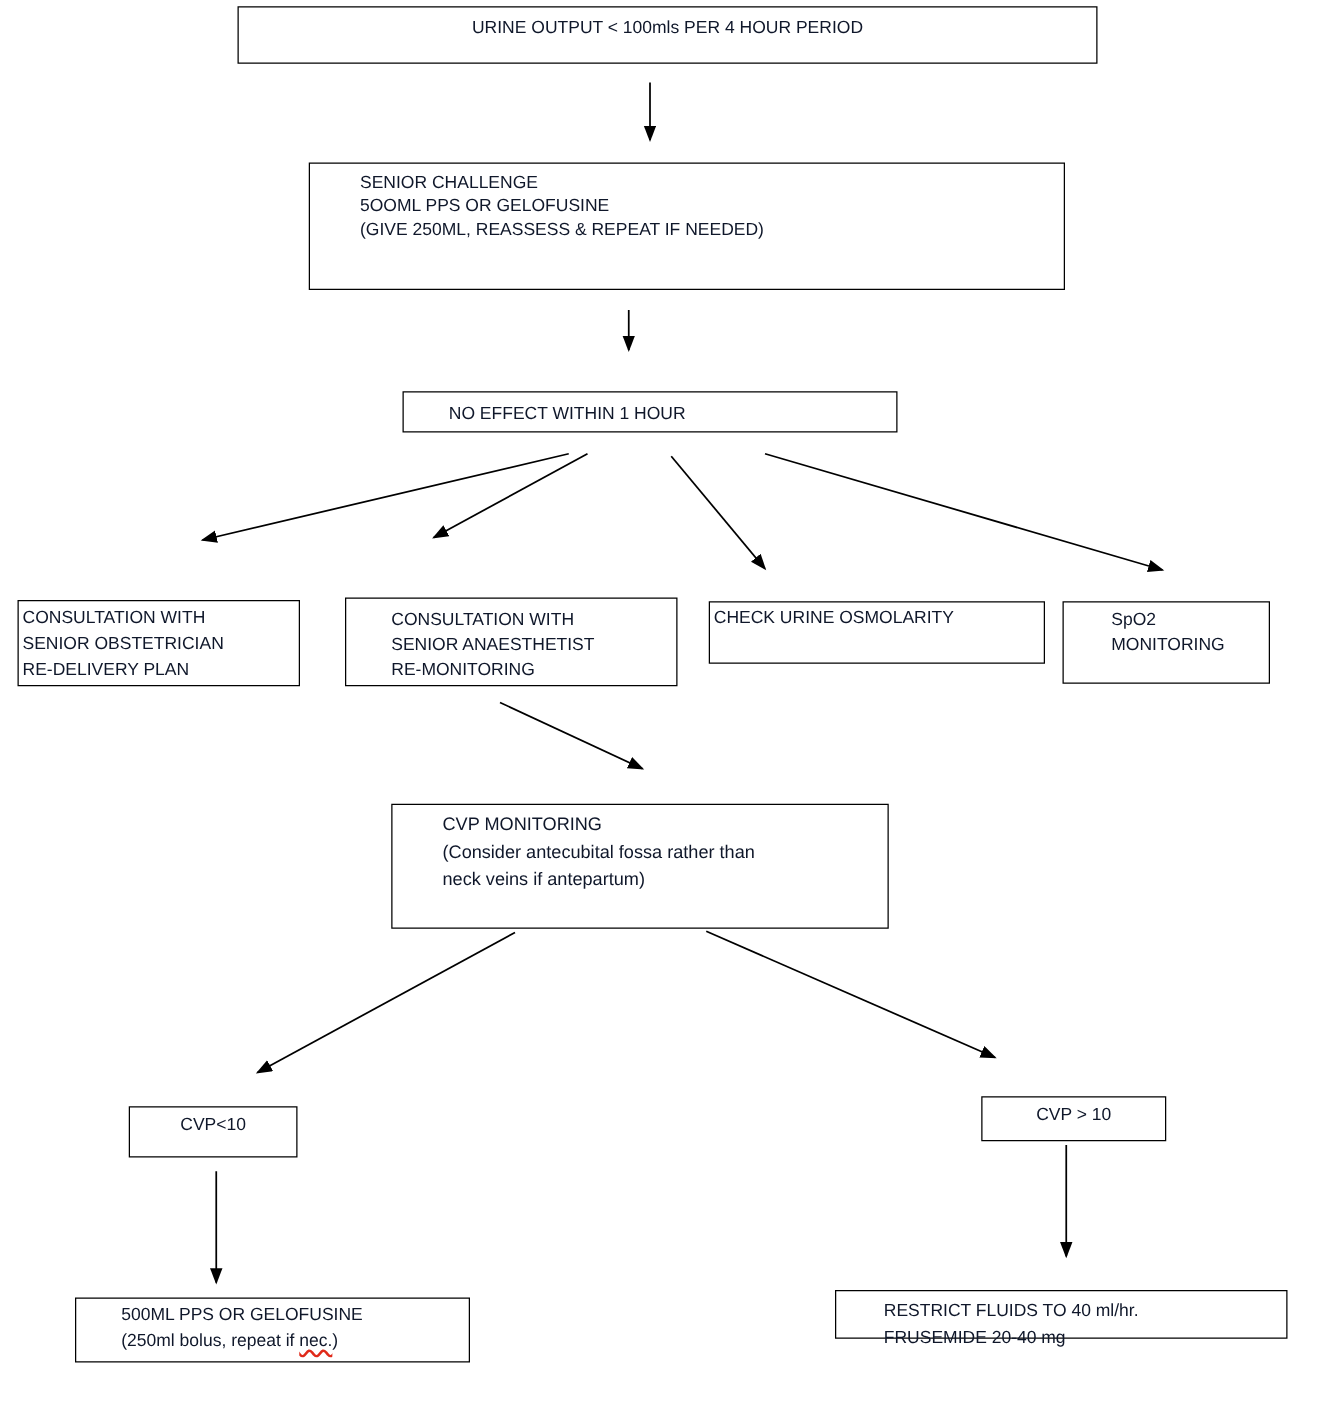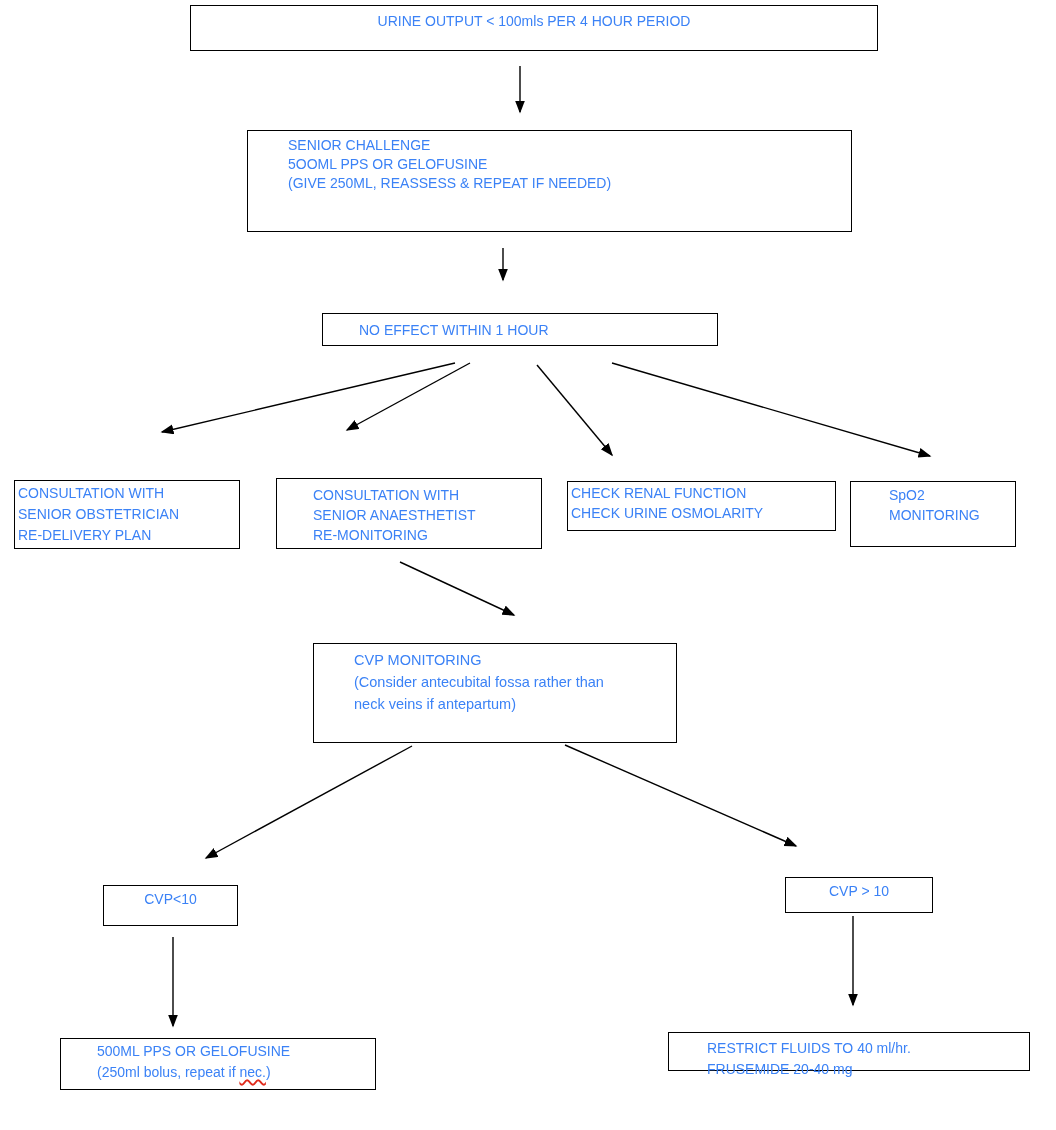--- a/index.html
+++ b/index.html
@@ -6,21 +6,21 @@
     margin: 0;
     padding: 0;
     background: #ffffff;
   }
   #page {
     position: relative;
     width: 1056px;
     height: 1130px;
     background: #ffffff;
     font-family: "Liberation Sans", "DejaVu Sans", sans-serif;
-    color: #3b82f6;
+    color: #0f172a;
     overflow: hidden;
   }
   #arrows {
     position: absolute;
     left: 0;
     top: 0;
   }
   .box {
     position: absolute;
     box-sizing: border-box;
@@ -84,30 +84,29 @@
     <span class="line">RE-DELIVERY PLAN</span>
   </div>
 
   <div class="box" style="left:276px; top:478px; width:266px; height:71px; padding:6px 0 0 36px;">
     <span class="line">CONSULTATION WITH</span>
     <span class="line">SENIOR ANAESTHETIST</span>
     <span class="line">RE-MONITORING</span>
   </div>
 
   <div class="box" style="left:567px; top:481px; width:269px; height:50px; padding:1px 0 0 3px;">
-    <span class="line">CHECK RENAL FUNCTION</span>
     <span class="line">CHECK URINE OSMOLARITY</span>
   </div>
 
   <div class="box" style="left:850px; top:481px; width:166px; height:66px; padding:3px 16px 0 38px;">
     <span class="line">SpO2</span>
     <span class="line">MONITORING</span>
   </div>
 
-  <div class="box" style="left:313px; top:643px; width:364px; height:100px; padding:5px 0 0 40px; font-size:14.5px; line-height:22px;">
+  <div class="box" style="left:313px; top:643px; width:398px; height:100px; padding:5px 0 0 40px; font-size:14.5px; line-height:22px;">
     <span class="line">CVP MONITORING</span>
     <span class="line">(Consider antecubital fossa rather than</span>
     <span class="line">neck veins if antepartum)</span>
   </div>
 
   <div class="box center" style="left:103px; top:885px; width:135px; height:41px; padding-top:3px;">
     <span class="line">CVP&lt;10</span>
   </div>
 
   <div class="box center" style="left:785px; top:877px; width:148px; height:36px; padding-top:3px;">

